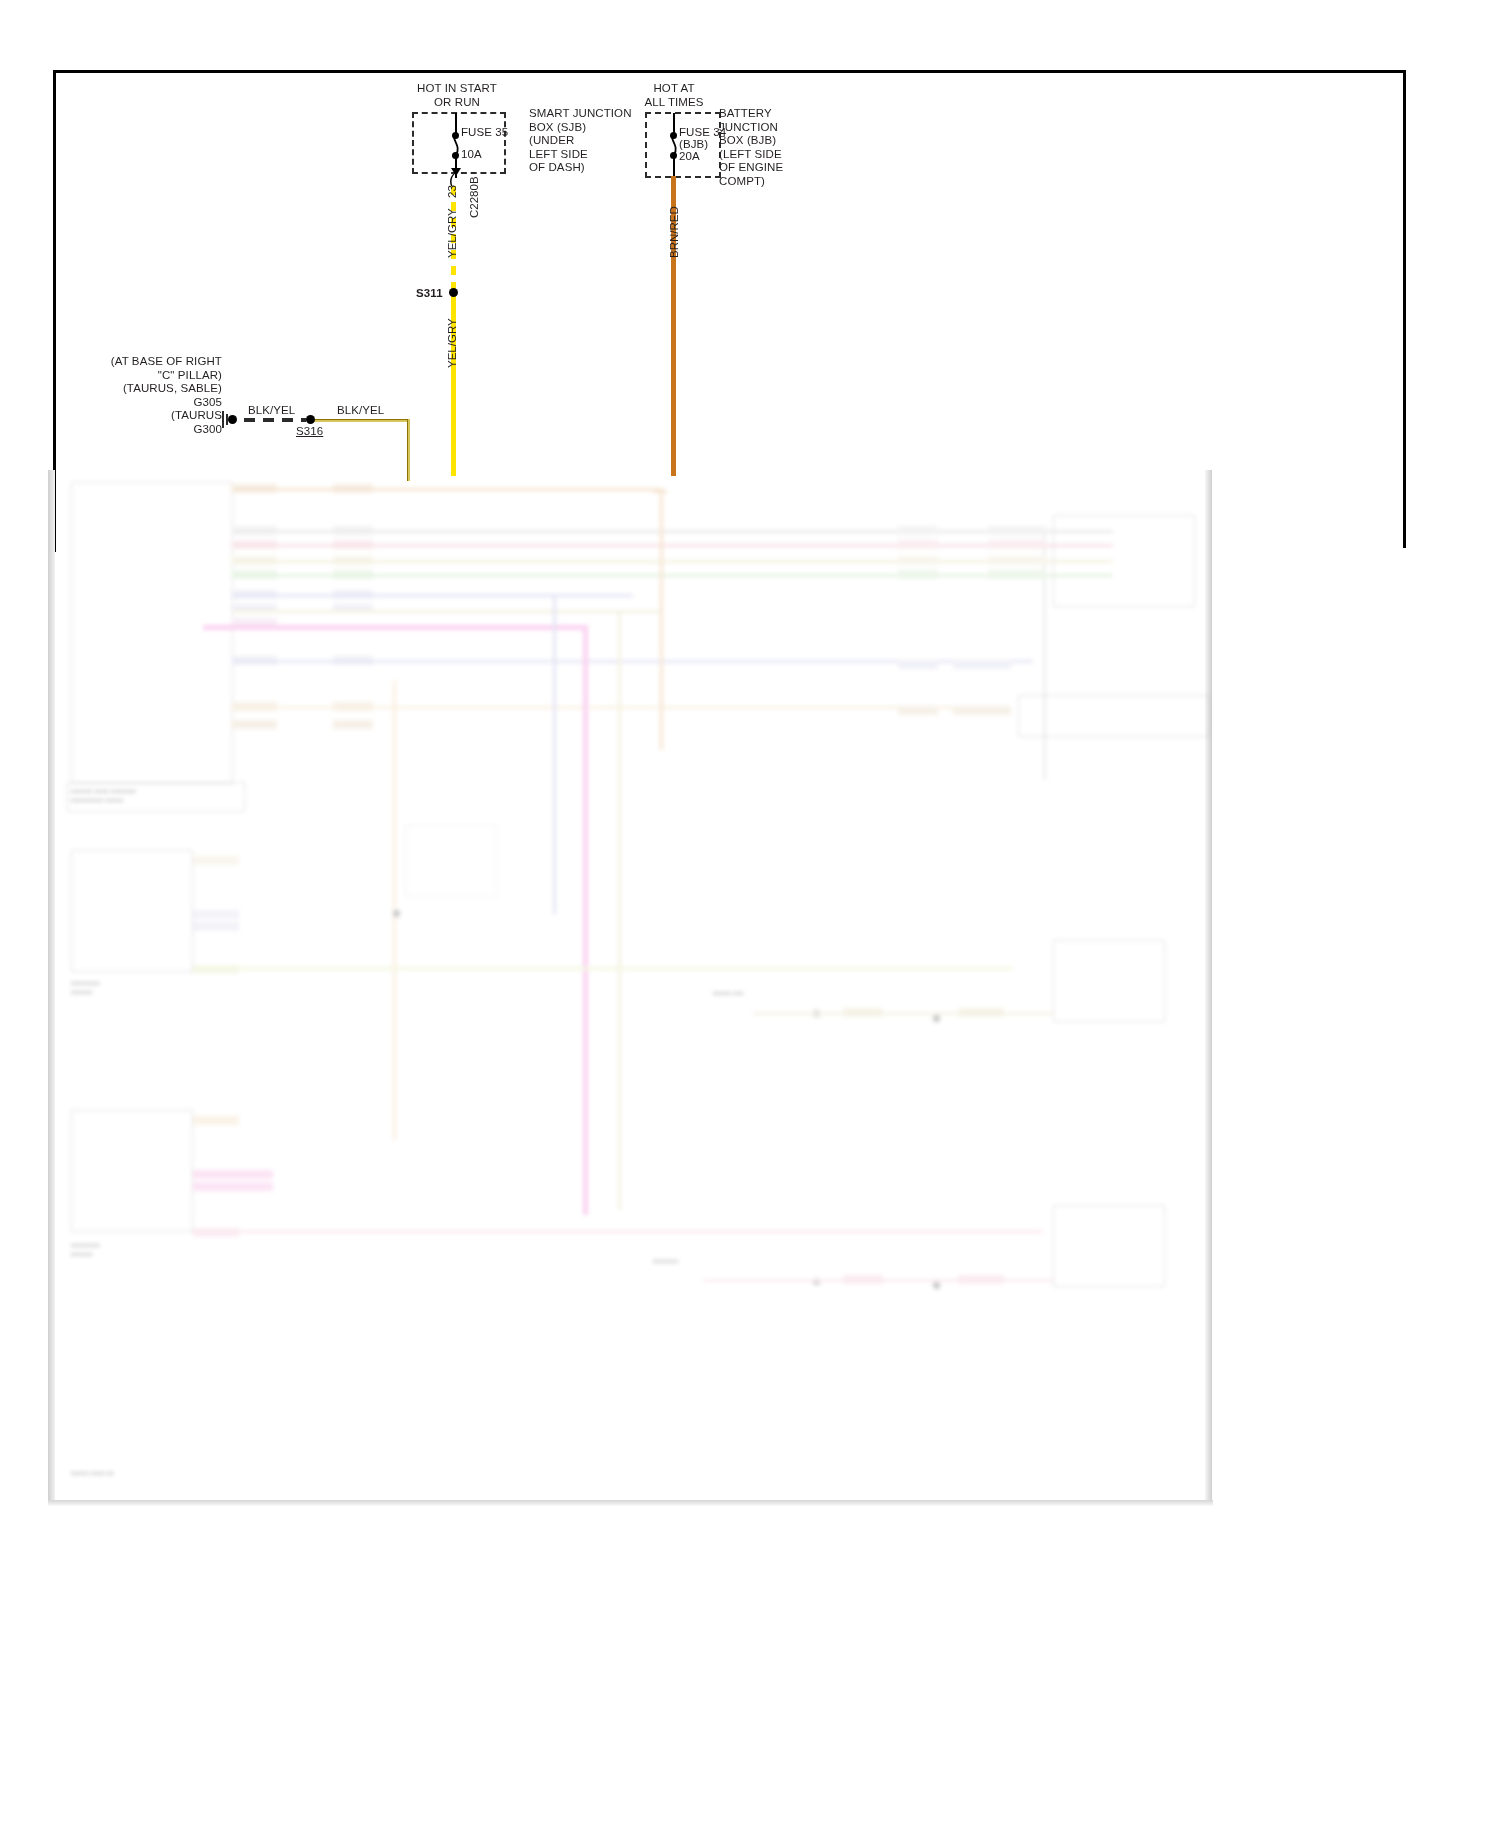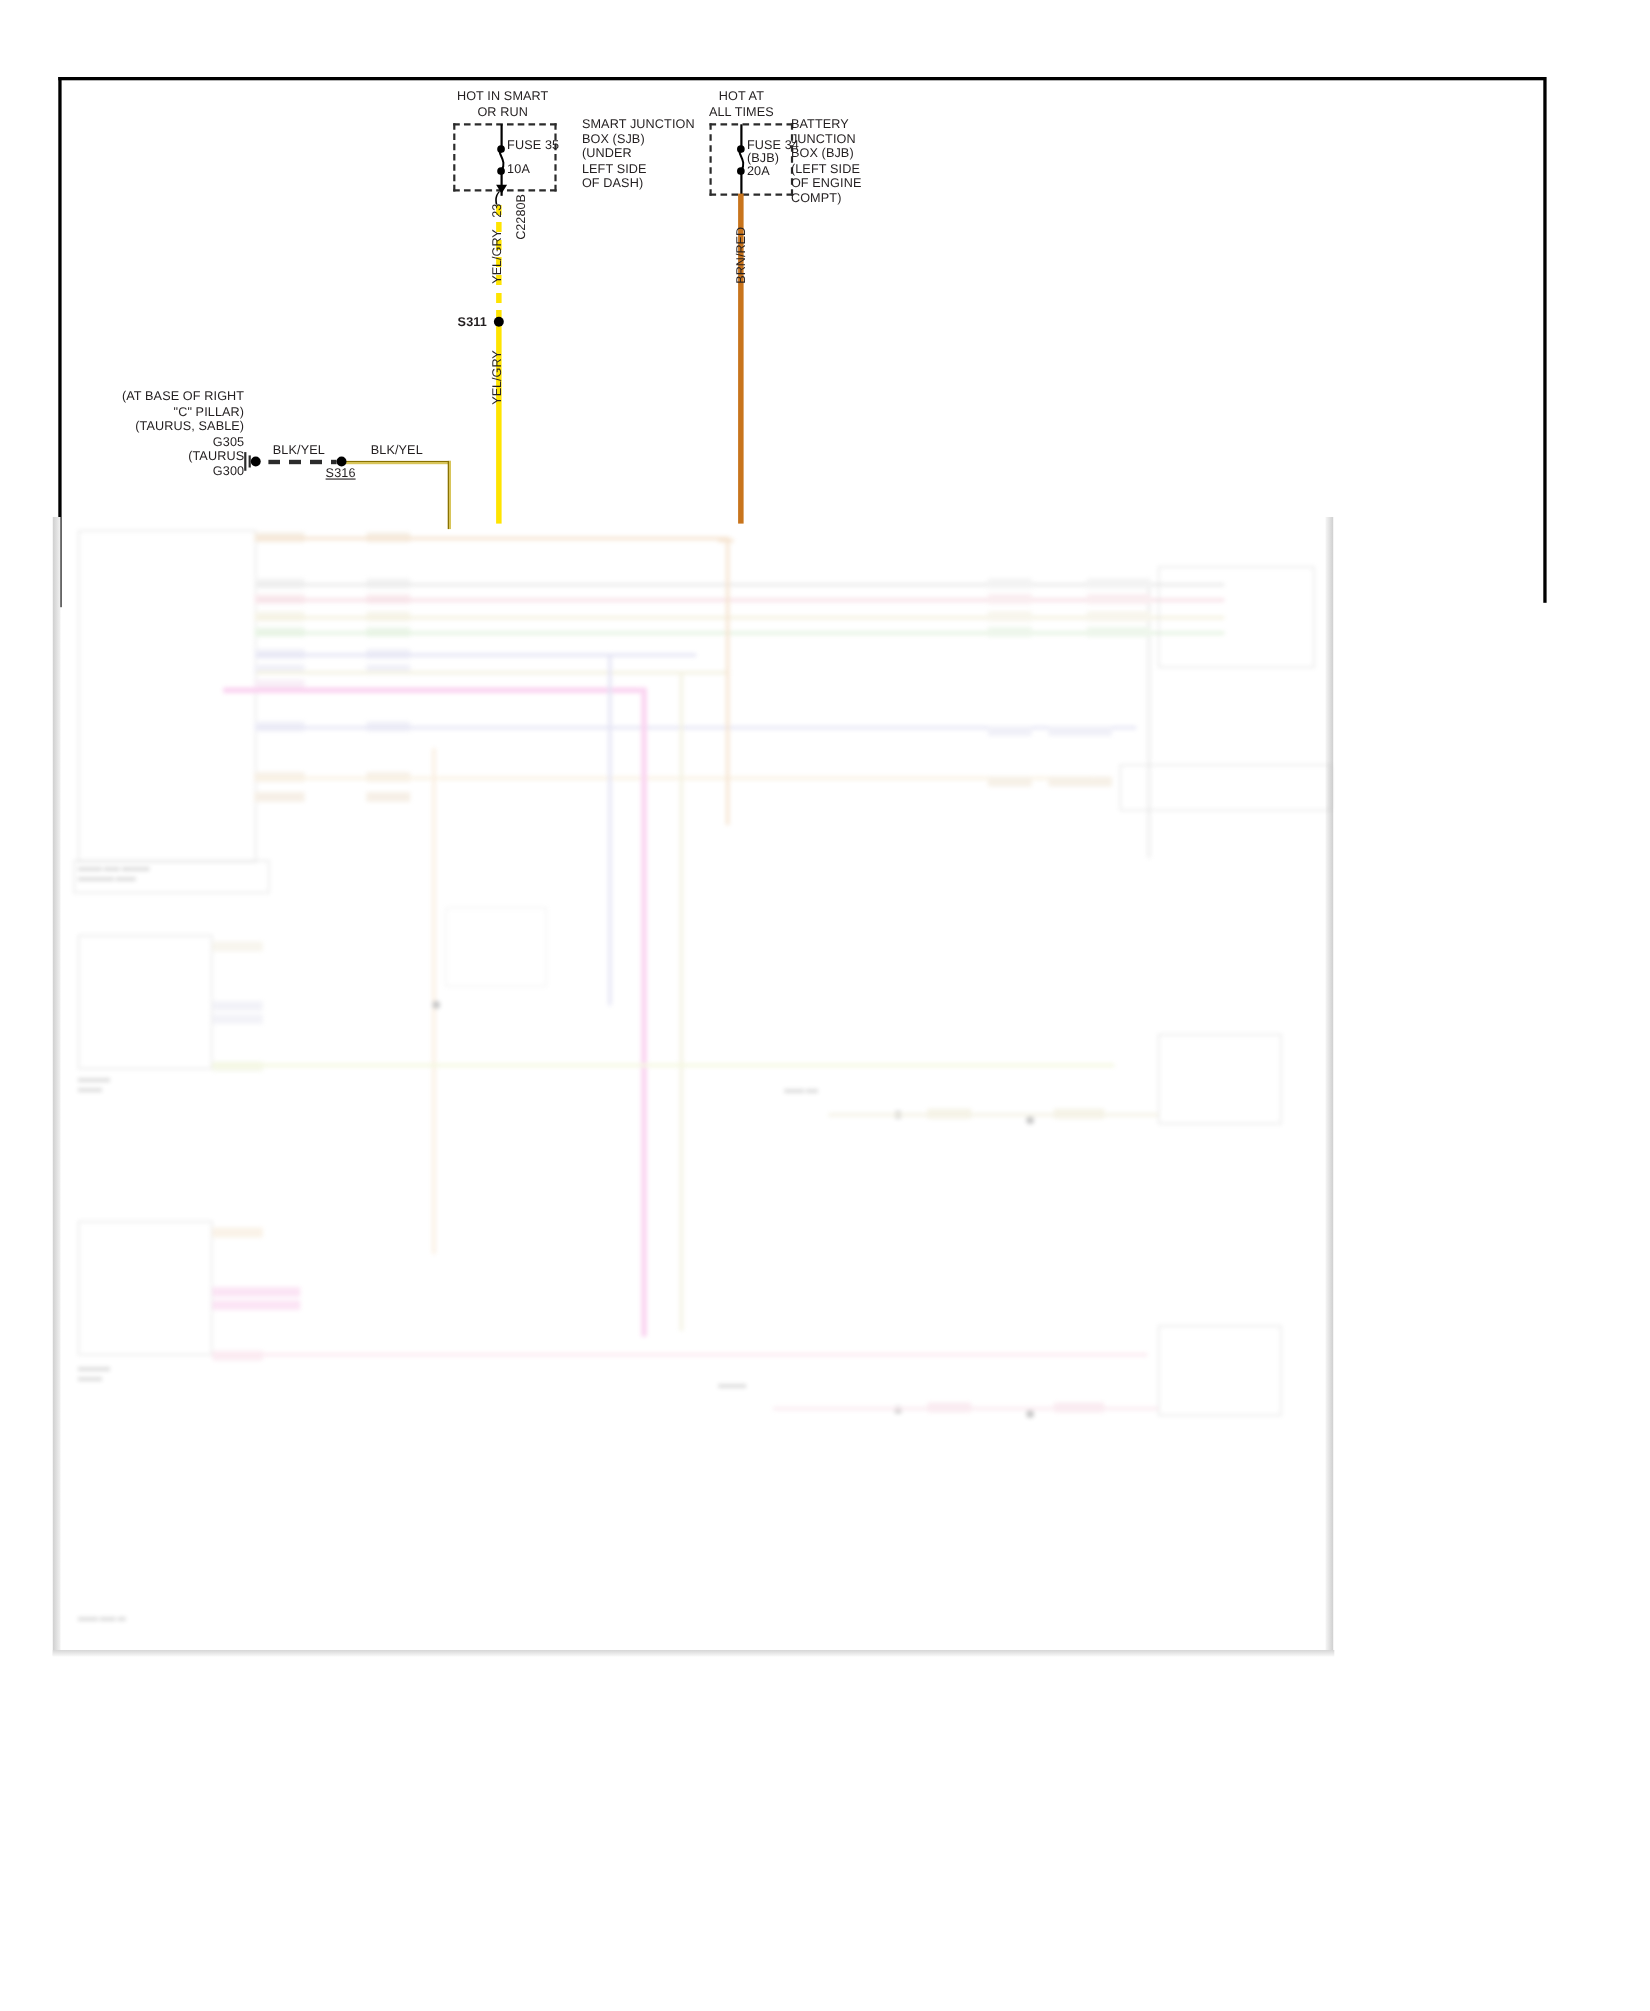--- a/index.html
+++ b/index.html
@@ -130,21 +130,21 @@
 </style>
 </head>
 <body>
 
 <div class="page">
 
   <div class="frame-top"></div>
   <div class="frame-left"></div>
   <div class="frame-right"></div>
 
-  <div class="lbl c" id="hot-start">HOT IN SMART
+  <div class="lbl c" id="hot-start">HOT IN START
 OR RUN</div>
   <div class="fusebox" id="sjb-box"></div>
   <div class="lbl" id="sjb-txt">SMART JUNCTION
 BOX (SJB)
 (UNDER
 LEFT SIDE
 OF DASH)</div>
 
   <div class="feedline" id="sjb-feed"></div>
   <div class="dot" id="sjb-d1"></div>

